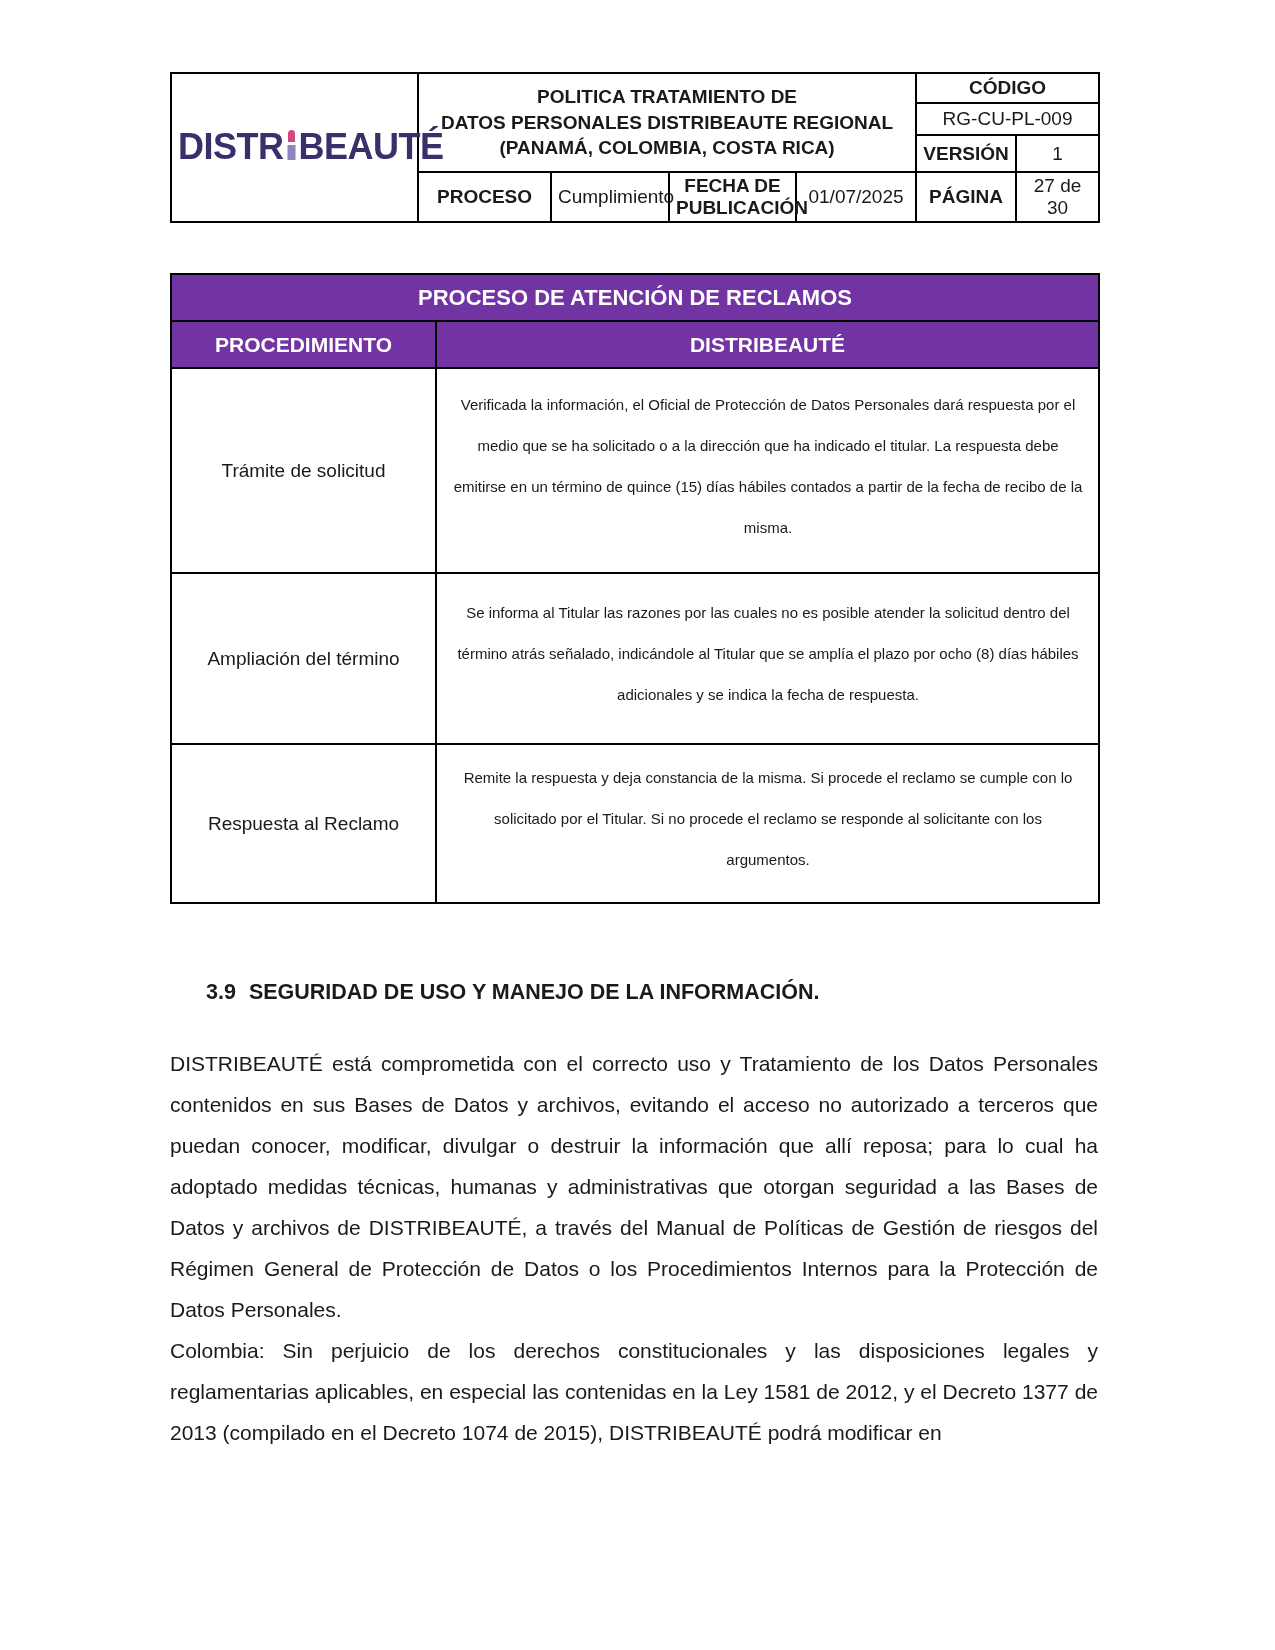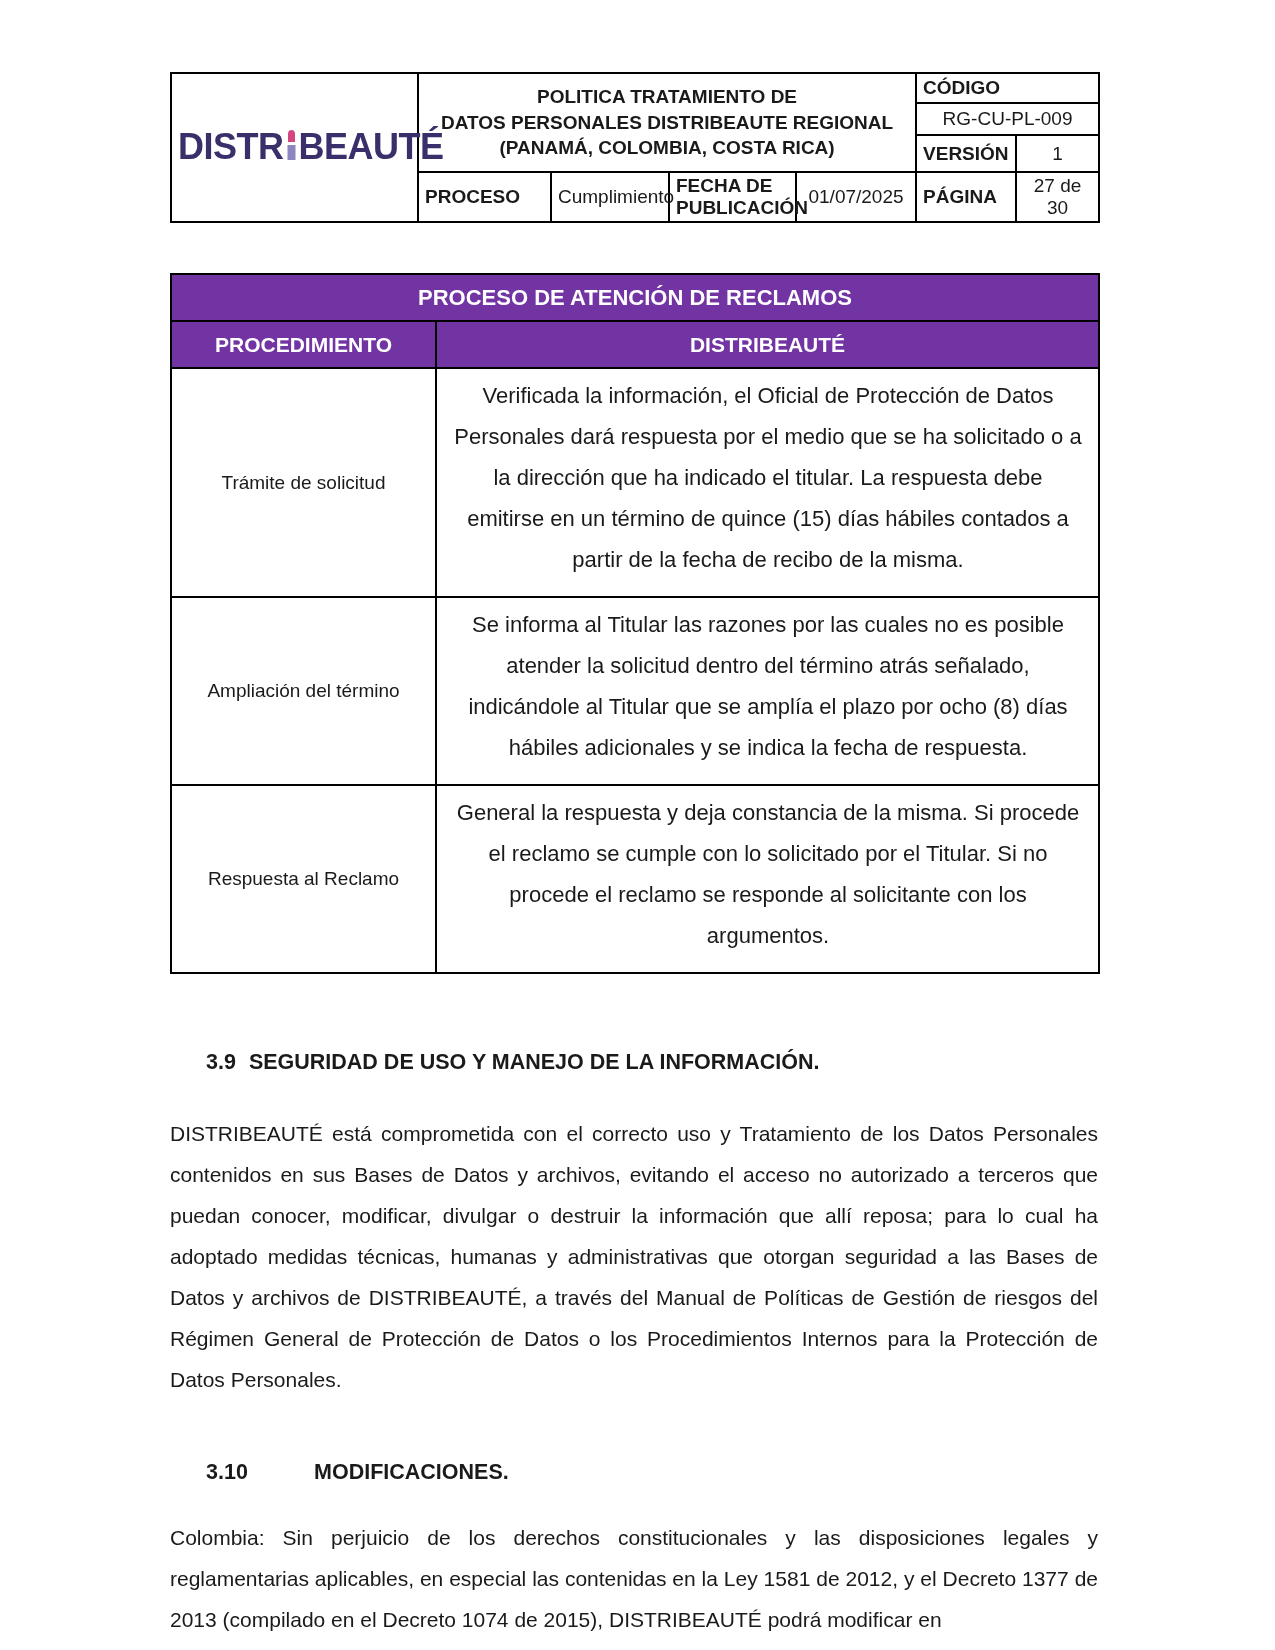--- a/index.html
+++ b/index.html
@@ -12,33 +12,33 @@
   .content { position:absolute; left:170px; top:0; width:928px; }
 
   
   table { border-collapse:collapse; }
   .hdr { width:928px; margin-top:72px; table-layout:fixed; }
   .hdr td { border:2px solid #000; padding:2px 6px; font-size:19px; vertical-align:middle; }
   .logo-cell { width:247px; text-align:center;margin-top:12px; }
   .logo { font-size:36px; font-weight:bold; color:#3A2F6B; letter-spacing:-0.5px; white-space:nowrap; }
   .logo .lipstick { display:inline-block; margin:0 2px; vertical-align:-1px; }
   .title-cell { text-align:center; font-weight:bold; font-size:19.5px; line-height:1.35; }
-  .hdr-label { font-weight:bold; }
+  .hdr-label { font-weight:bold; text-align:center; }
   .hdr-value { text-align:center; font-weight:normal; }
   .fecha-label { font-size:17.5px; line-height:1.15; }
 
   
   .claims { width:928px; margin-top:50px; table-layout:fixed; }
   .claims td, .claims th { border:2px solid #000;text-align:center; }
   .purple { background:#7233A3; color:#fff; font-weight:bold; text-align:center; }
   .tbl-title { font-size:22px; height:47px; }
   .col-head { font-size:21px; height:47px; }
   .proc-col { width:265px; }
   .proc-cell { text-align:center; font-size:19px; vertical-align:middle; padding:20px 10px; }
-  .desc-cell { font-size:22px; line-height:41px; text-align:justify; vertical-align:middle; padding:6px 14px 16px 15px; }
+  .desc-cell { font-size:15px; line-height:41px; text-align:justify; vertical-align:middle; padding:6px 14px 16px 15px; }
   .row-1 { height:205px; } .row-2 { height:171px; } .row-3 { height:159px; }
 
   
   .section-heading { font-weight:bold; font-size:21.5px; padding-left:36px; }
   .h39 { margin-top:76px; margin-bottom:38px; }
   .h310 { margin-top:60px; margin-bottom:32px; }
   .sec-num { display:inline-block; }
   .h39 .sec-num { margin-right:13px; }
   .h310 .sec-num { width:108px; }
   .body-para { font-size:21px; line-height:41px; text-align:justify; }
@@ -108,29 +108,26 @@
       <tr class="row-1">
         <td class="proc-cell">Trámite de solicitud</td>
         <td class="desc-cell">Verificada la información, el Oficial de Protección de Datos Personales dará respuesta por el medio que se ha solicitado o a la dirección que ha indicado el titular. La respuesta debe emitirse en un término de quince (15) días hábiles contados a partir de la fecha de recibo de la misma.</td>
       </tr>
       <tr class="row-2">
         <td class="proc-cell">Ampliación del término</td>
         <td class="desc-cell">Se informa al Titular las razones por las cuales no es posible atender la solicitud dentro del término atrás señalado, indicándole al Titular que se amplía el plazo por ocho (8) días hábiles adicionales y se indica la fecha de respuesta.</td>
       </tr>
       <tr class="row-3">
         <td class="proc-cell">Respuesta al Reclamo</td>
-        <td class="desc-cell">General la respuesta y deja constancia de la misma. Si procede el reclamo se cumple con lo solicitado por el Titular. Si no procede el reclamo se responde al solicitante con los argumentos.</td>
+        <td class="desc-cell">Remite la respuesta y deja constancia de la misma. Si procede el reclamo se cumple con lo solicitado por el Titular. Si no procede el reclamo se responde al solicitante con los argumentos.</td>
       </tr>
     </tbody>
       </table>
 
     <div class="section-heading h39">
       <span class="sec-num">3.9</span><span>SEGURIDAD DE USO Y MANEJO DE LA INFORMACIÓN.</span>
     </div>
     <p class="body-para">DISTRIBEAUTÉ está comprometida con el correcto uso y Tratamiento de los Datos Personales contenidos en sus Bases de Datos y archivos, evitando el acceso no autorizado a terceros que puedan conocer, modificar, divulgar o destruir la información que allí reposa; para lo cual ha adoptado medidas técnicas, humanas y administrativas que otorgan seguridad a las Bases de Datos y archivos de DISTRIBEAUTÉ, a través del Manual de Políticas de Gestión de riesgos del Régimen General de Protección de Datos o los Procedimientos Internos para la Protección de Datos Personales.</p>
 
-    <div class="section-heading h310">
-      <span class="sec-num">3.10</span><span>MODIFICACIONES.</span>
-    </div>
     <p class="body-para">Colombia: Sin perjuicio de los derechos constitucionales y las disposiciones legales y reglamentarias aplicables, en especial las contenidas en la Ley 1581 de 2012, y el Decreto 1377 de 2013 (compilado en el Decreto 1074 de 2015), DISTRIBEAUTÉ podrá modificar en</p>
 
   </div>
 </div>
 
 </body></html>

